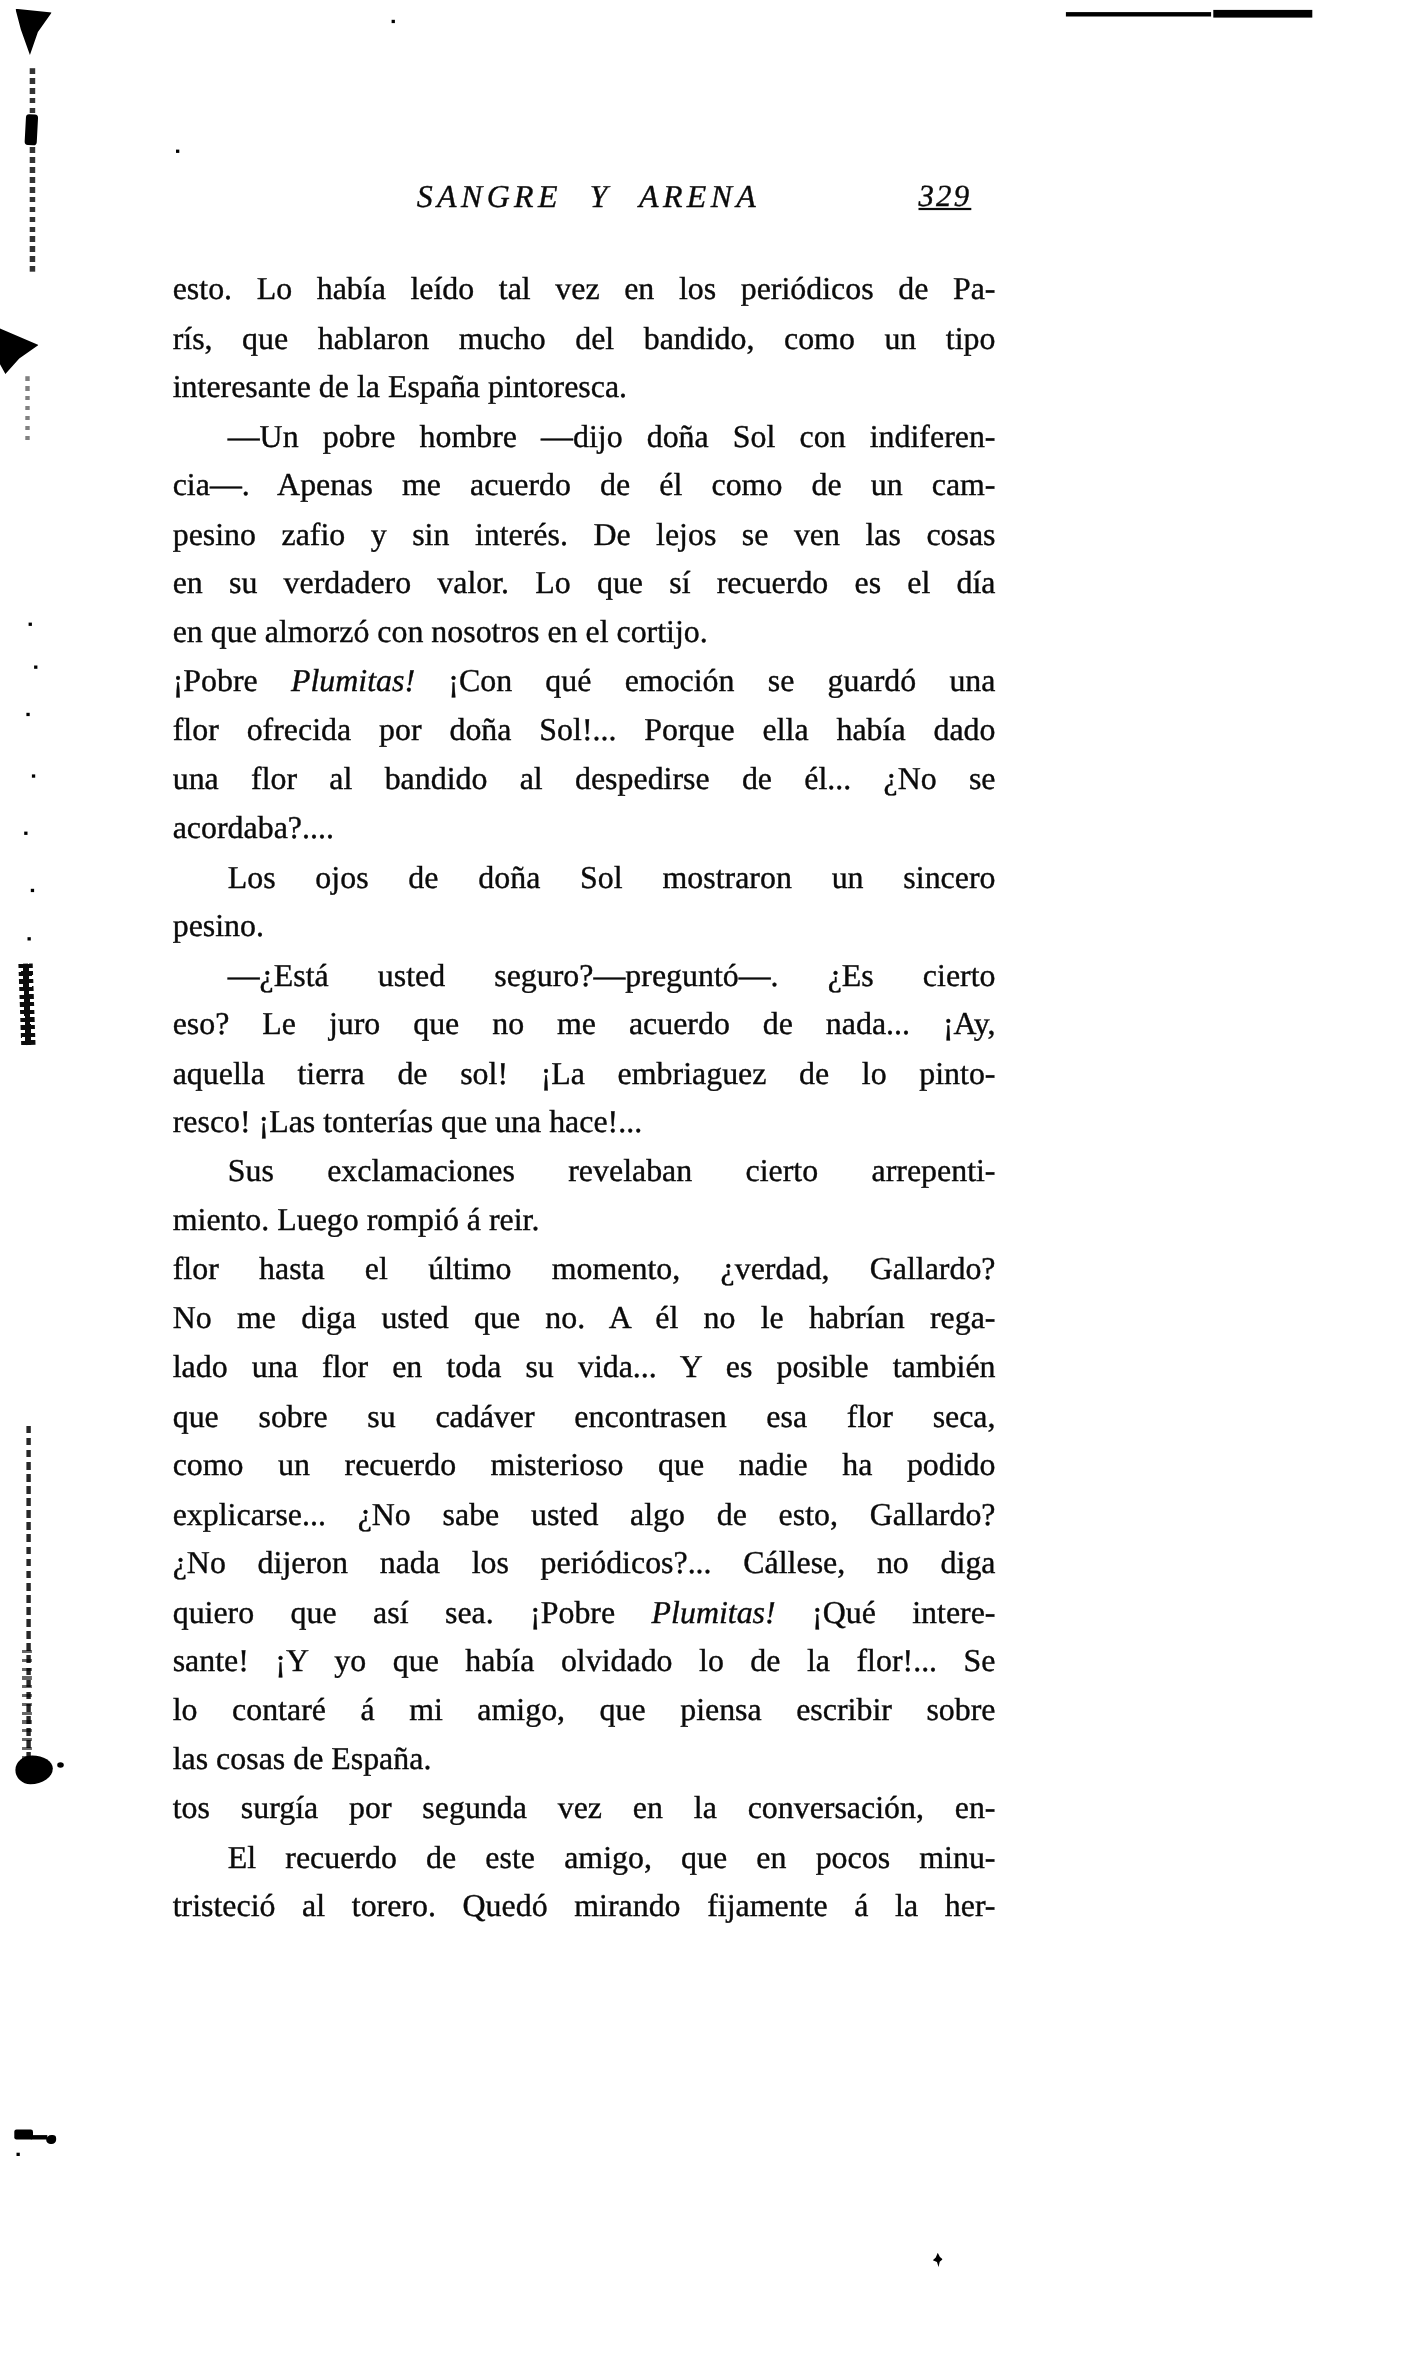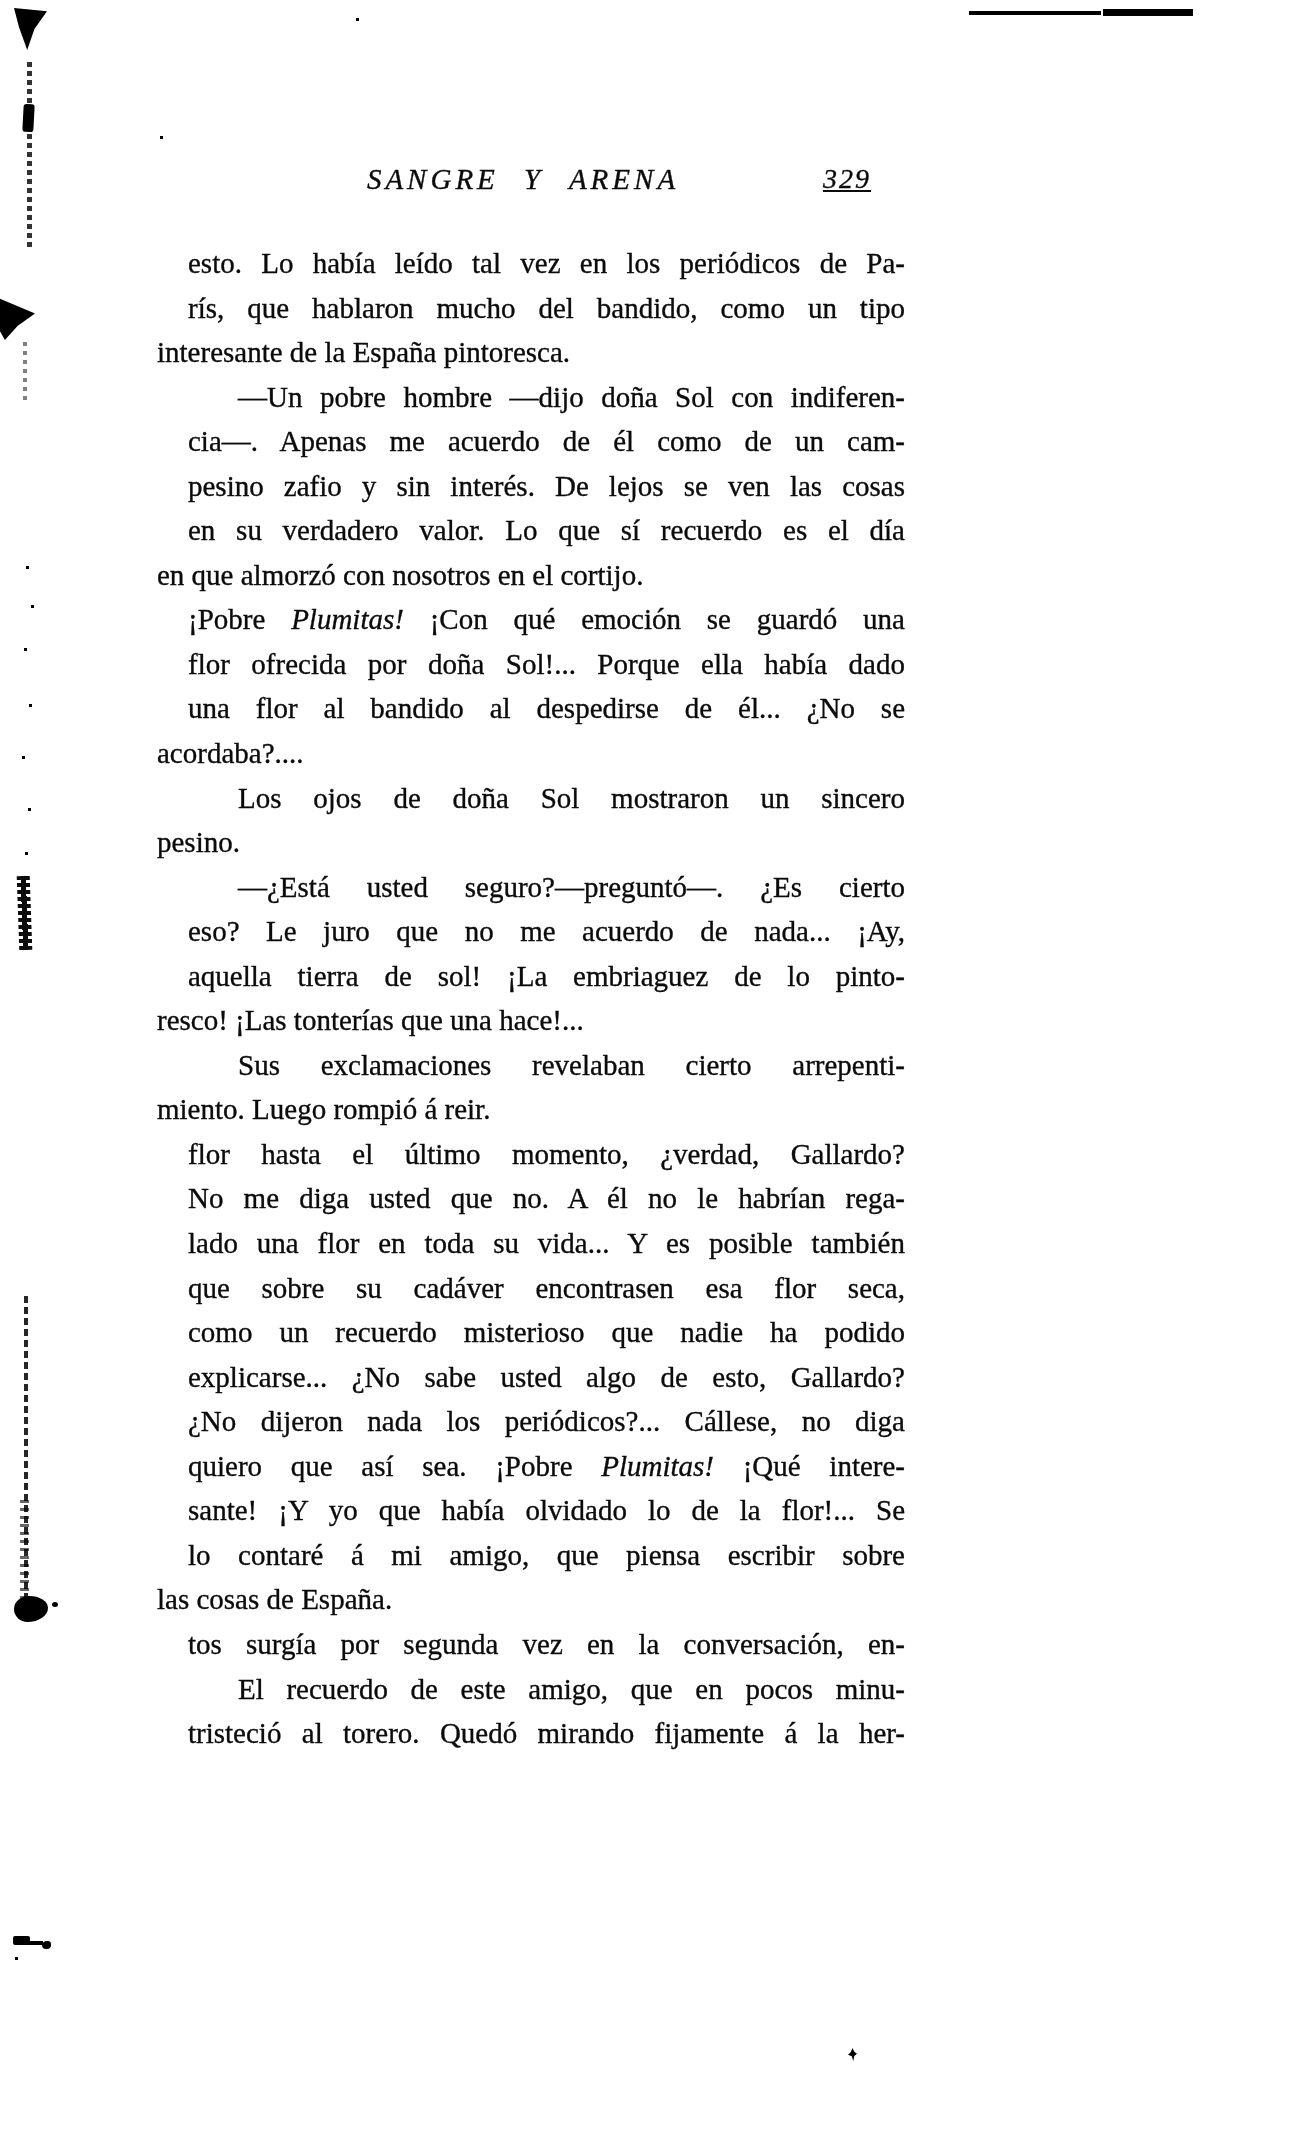--- a/index.html
+++ b/index.html
@@ -10,21 +10,21 @@
     background: #ffffff;
     overflow: hidden;
     font-family: "Liberation Serif", serif;
     color: #0b0b0b;
     -webkit-text-stroke: 0.35px #0b0b0b;
   }
 
   
   .header {
     position: absolute;
-    left: 149px; top: 163px; width: 748px; height: 38px;
+    left: 161px; top: 163px; width: 748px; height: 38px;
   }
   .running-title {
     display: block;
     text-align: center;
     font-style: italic;
     font-size: 29px;
     letter-spacing: 4px;
     word-spacing: 14px;
     white-space: nowrap;
   }
@@ -44,21 +44,20 @@
   }
   .line {
     line-height: 44.55px;
     font-size: 29px;
     white-space: nowrap;
   }
   .line.just {
     text-align: justify;
     text-align-last: justify;
     text-justify: inter-word;
-    margin-left: 31px;
   }
   .line.ind { padding-left: 50px; }
   .it { font-style: italic; }
 
   
   .art { position: absolute; background: #000; }
   .bar-left  { left: 969px;  top: 11px; width: 132px; height: 4px; }
   .bar-right { left: 1103px; top: 9px;  width: 90px;  height: 7px; }
   .wedge {
     left: 14px; top: 8px; width: 33px; height: 42px;

